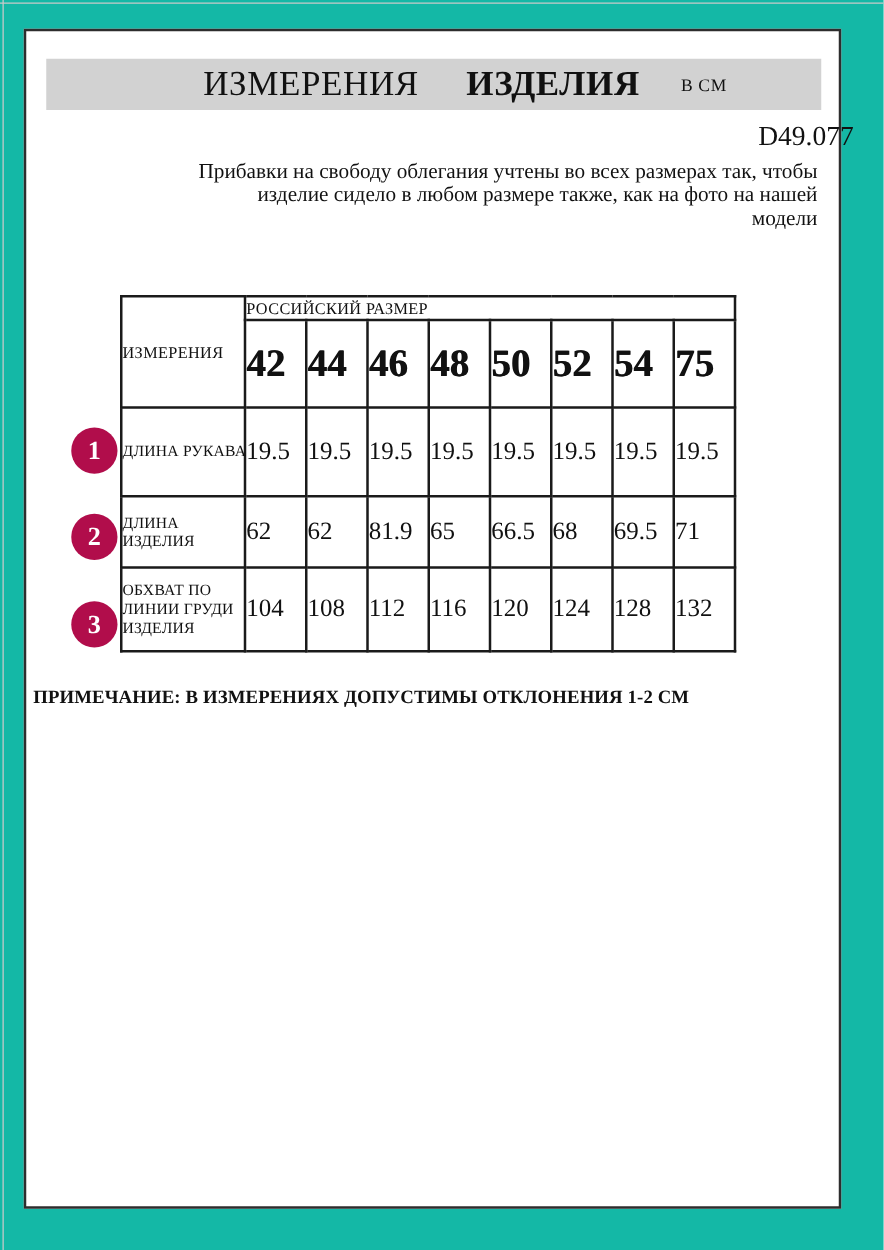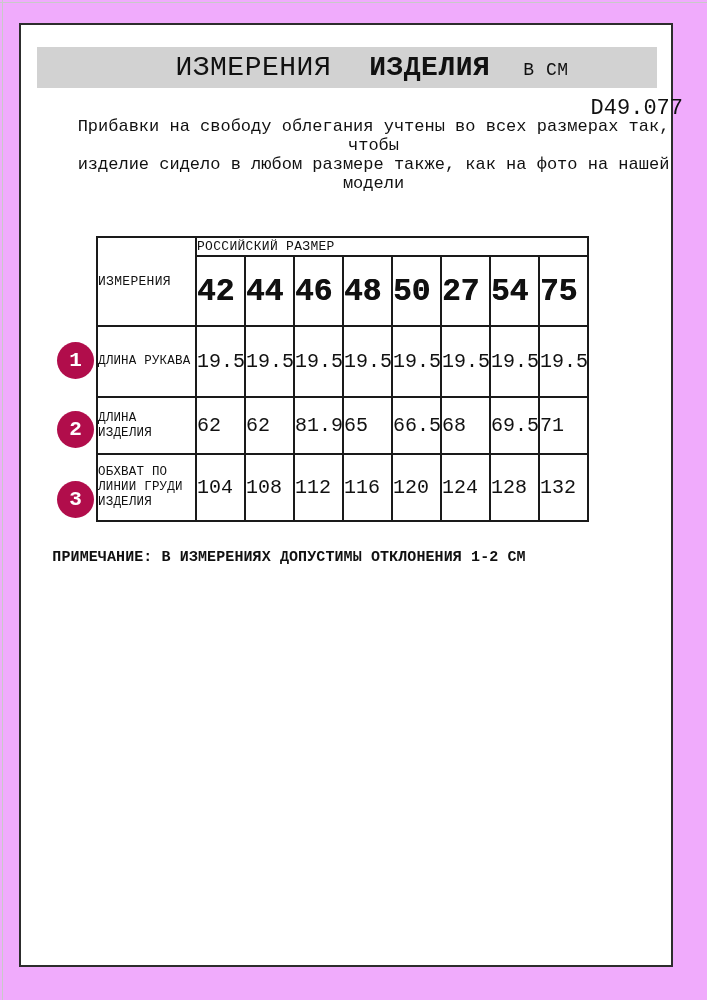--- a/index.html
+++ b/index.html
@@ -1,46 +1,46 @@
 <!DOCTYPE html>
 <html><head>
 <meta charset="utf-8">
 <style>
   html,body{margin:0;padding:0;background:#ffffff;}
   .canvas{
     position:relative;
     width:707px;height:1000px;
-    background:#f0abfc;
-    font-family:Liberation Mono, monospace;
+    background:#14b8a6;
+    font-family:Liberation Serif, serif;
     color:#111;
     overflow:hidden;
   }
   .scan-edge-top{position:absolute;left:0;top:2px;width:707px;height:1px;background:#c9c9c9;}
   .scan-edge-left{position:absolute;left:2px;top:0;width:1px;height:1000px;background:#c9c9c9;}
   .page-border{
     position:absolute;left:19px;top:23px;width:654px;height:944px;
     border:2px solid #2d2d2d;box-sizing:border-box;background:#ffffff;
   }
   .banner{
     position:absolute;left:37px;top:47px;width:620px;height:41px;
     background:#d2d2d2;
     display:flex;align-items:center;justify-content:center;
     padding-left:50px;box-sizing:border-box;
     white-space:nowrap;
   }
   .banner .w1{font-size:28px;font-weight:normal;letter-spacing:0.5px;margin-right:38px;}
   .banner .w2{font-size:28px;font-weight:bold;letter-spacing:0.5px;margin-right:33px;}
-  .banner .w3{font-size:18px;font-weight:normal;letter-spacing:0.5px;position:relative;top:2px;}
+  .banner .w3{font-size:14px;font-weight:normal;letter-spacing:0.5px;position:relative;top:2px;}
   .code{
     position:absolute;left:19px;top:96px;width:664px;
     text-align:right;font-size:22px;line-height:26px;
   }
   .intro{
-    position:absolute;left:19px;top:117px;width:635px;
-    text-align:center;font-size:17px;line-height:19px;padding-left:37px;
+    position:absolute;left:19px;top:127px;width:635px;
+    text-align:right;font-size:17px;line-height:19px;
   }
   .note{
     position:absolute;left:19px;top:549px;width:540px;
     text-align:center;font-size:15px;font-weight:bold;line-height:18px;
     letter-spacing:0.1px;
   }
   table.size-table{
     position:absolute;left:96px;top:236px;
     border-collapse:collapse;table-layout:fixed;width:493px;
   }
@@ -104,21 +104,21 @@
       <tr class="r-group">
         <td class="corner" rowspan="2">ИЗМЕРЕНИЯ</td>
         <td class="group" colspan="8">РОССИЙСКИЙ РАЗМЕР</td>
       </tr>
       <tr class="r-sizes">
         <td class="size">42</td>
         <td class="size">44</td>
         <td class="size">46</td>
         <td class="size">48</td>
         <td class="size">50</td>
-        <td class="size">27</td>
+        <td class="size">52</td>
         <td class="size">54</td>
         <td class="size">75</td>
       </tr>
       <tr class="r-data1">
         <td class="rlabel">ДЛИНА РУКАВА</td>
         <td class="val">19.5</td>
         <td class="val">19.5</td>
         <td class="val">19.5</td>
         <td class="val">19.5</td>
         <td class="val">19.5</td>

